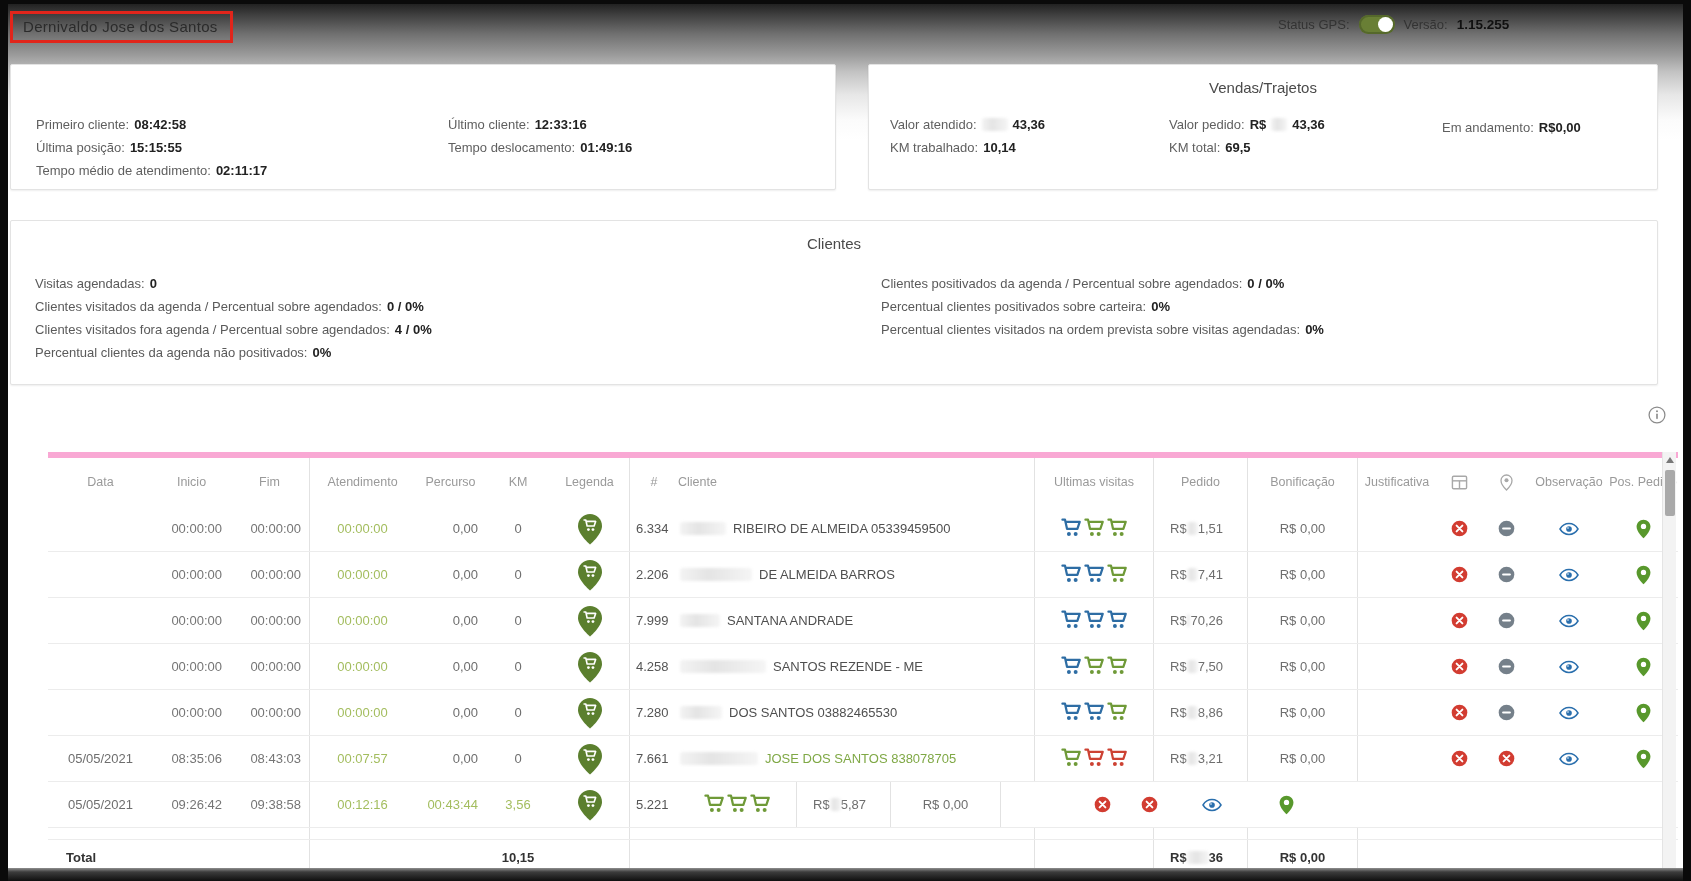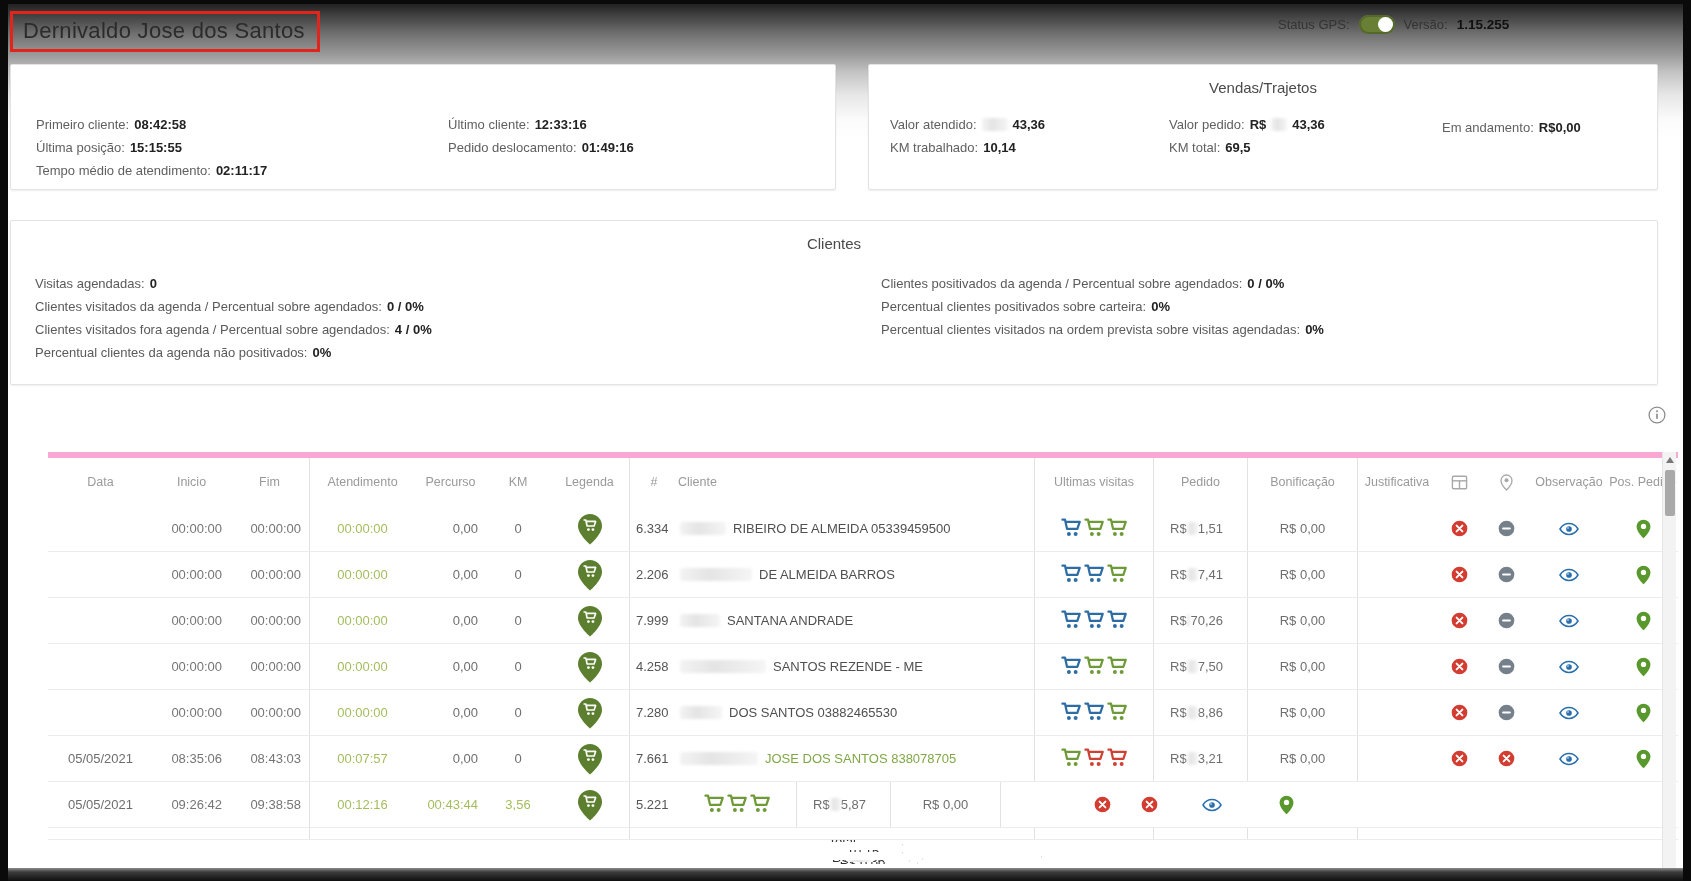--- a/index.html
+++ b/index.html
@@ -9,21 +9,21 @@
   .bg { position:absolute; left:0; top:0; width:100%; height:100%;
         background:linear-gradient(180deg,#161616 0px,#3d3d3d 14px,#707070 34px,#9b9b9b 55px,#c3c3c3 72px,#e7e7e7 95px,#fbfbfb 120px,#ffffff 140px); }
   .border-strip { position:absolute; background:#0a0a0a; z-index:60; }
   .bs-left { left:0; top:0; width:8px; height:881px; }
   .bs-right { left:1683px; top:0; width:8px; height:881px; }
   .bs-top { left:0; top:0; width:1691px; height:4px; }
   .bottom-band { position:absolute; left:0; top:868px; width:1691px; height:13px; z-index:55;
         background:linear-gradient(180deg,#8f8f8f 0,#3c3c3c 4px,#0f0f0f 100%); }
 
   .titlebox { position:absolute; left:10px; top:11px; border:3px solid #e1251b; padding:4px 12px 5px 10px;
-        font-size:22px; letter-spacing:.3px; color:#2b2b2b; z-index:5; }
+        font-size:15px; letter-spacing:.3px; color:#2b2b2b; z-index:5; }
   .gps { position:absolute; left:1278px; top:15px; display:flex; align-items:center; gap:9px; z-index:5;
         font-size:13px; color:#333; }
   .toggle { position:relative; width:36px; height:19px; background:#697f35; border-radius:10px;
         box-shadow:inset 0 0 0 2px #55682b; cursor:pointer; }
   .toggle .knob { position:absolute; right:2px; top:2px; width:15px; height:15px; background:#fff; border-radius:50%; }
   .ver-value { font-weight:bold; color:#101010; font-size:13.5px; }
 
   .card { position:absolute; background:#fff; border:1px solid #e3e3e3; border-radius:2px;
         box-shadow:0 1px 2px rgba(0,0,0,.07); z-index:4; }
   .card-title { position:absolute; left:0; right:0; top:14px; text-align:center; font-size:15px; color:#4a4a4a; }
@@ -33,21 +33,21 @@
   .field .val { font-weight:bold; color:#222; }
   .redact { display:inline-block; height:13px; border-radius:3px;
         background:linear-gradient(90deg,#f3f3f3,#e4e4e4 40%,#f5f5f5); filter:blur(1.5px); }
 
   .info-icn { position:absolute; left:1648px; top:406px; z-index:6; cursor:pointer; }
 
   .dtable { position:absolute; left:48px; top:452px; width:1630px; border-top:6px solid #f9a8d4; z-index:4; background:#fff; }
   .thead { display:flex; height:48px; align-items:center; color:#9a9a9a; font-size:12.5px; }
   .trow  { display:flex; height:46px; align-items:center; border-bottom:1px solid #ececec; font-size:13px; color:#6e6e6e; }
   .trow.spacer { height:12px; }
-  .trow.totalrow { height:34px; border-bottom:none; font-weight:normal; color:#333;flex-direction:column; }
+  .trow.totalrow { height:34px; border-bottom:none; font-weight:bold; color:#333; }
   .c,.hc { display:flex; align-items:center; justify-content:center; height:100%; overflow:hidden; white-space:nowrap; }
   .coldiv { border-right:1px solid #e2e2e2; }
   .al { justify-content:flex-start !important; }
   .ar { justify-content:flex-end !important; }
   .green { color:#a3bd5e; }
   .gname { color:#7fa845; }
   .c-num { padding-left:6px; color:#555; }
   .c-cliente { gap:7px; padding-left:2px; color:#4f4f4f; }
   .c-inicio,.c-fim { padding-right:8px; color:#757575; }
   .c-percurso { padding-right:8px; }
@@ -97,21 +97,21 @@
           <span class="lbl">Tempo médio de atendimento:</span>
           <span class="val">02:11:17</span>
         </div>
     </div>
     <div class="fcol" style="left:437px;">
       <div class="field">
           <span class="lbl">Último cliente:</span>
           <span class="val">12:33:16</span>
         </div>
       <div class="field">
-          <span class="lbl">Pedido deslocamento:</span>
+          <span class="lbl">Tempo deslocamento:</span>
           <span class="val">01:49:16</span>
         </div>
     </div>
   </div>
 
   <div class="card" style="left:868px; top:64px; width:790px; height:126px;">
     <div class="card-title">Vendas/Trajetos</div>
     <div class="fcol" style="left:21px;">
       <div class="field">
         <span class="lbl">Valor atendido:</span>

